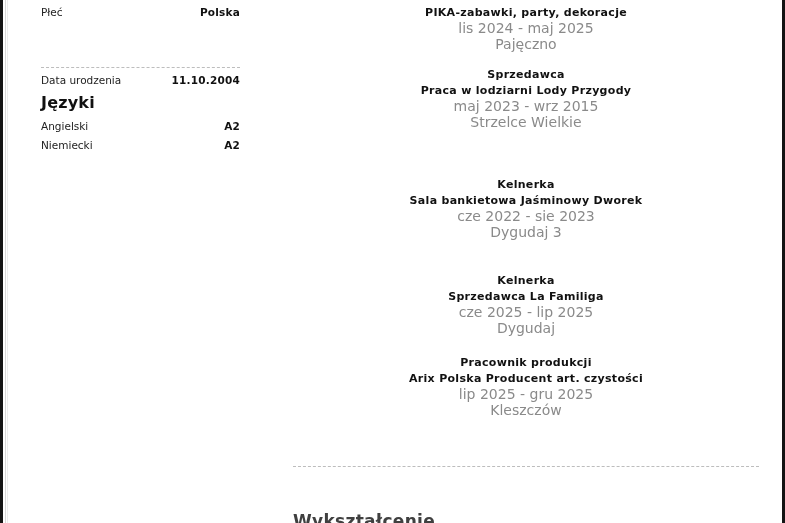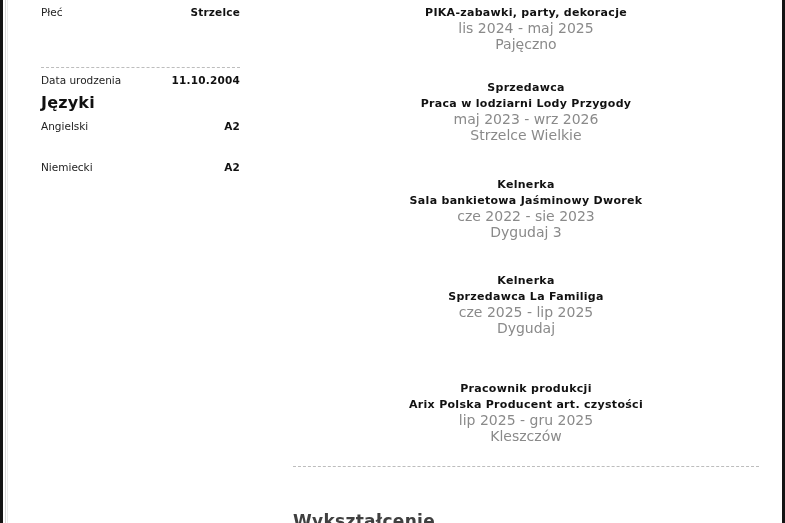--- a/index.html
+++ b/index.html
@@ -131,71 +131,71 @@
 
 <div class="frame">
   <div class="edge-left"></div>
   <div class="edge-left-line"></div>
   <div class="edge-left-line2"></div>
   <div class="edge-right"></div>
 
   <div class="left-col">
     <div class="kv-row" style="top:5px;">
       <span class="kv-label">Płeć</span>
-      <span class="kv-value">Strzelce</span>
+      <span class="kv-value">Polska</span>
     </div>
     <div class="kv-row" style="top:29px;margin-top:44px;">
       <span class="kv-label">Data urodzenia</span>
       <span class="kv-value">11.10.2004</span>
     </div>
 
     <div class="dashed" style="top:67px; left:0; width:199px;"></div>
 
     <div class="section-title-left" style="top:93px;">Języki</div>
 
     <div class="kv-row" style="top:119px;align-items:flex-end;">
       <span class="kv-label">Angielski</span>
       <span class="kv-value">A2</span>
     </div>
-    <div class="kv-row" style="top:160px;text-align:right;">
+    <div class="kv-row" style="top:138px;text-align:right;">
       <span class="kv-label">Niemiecki</span>
       <span class="kv-value">A2</span>
     </div>
   </div>
 
   <div class="right-col">
 
     <div class="job" style="top:6px;">
       <div class="job-company">PIKA-zabawki, party, dekoracje</div>
       <div class="job-dates">lis 2024 - maj 2025</div>
       <div class="job-place">Pajęczno</div>
     </div>
 
-    <div class="job" style="top:81px;">
+    <div class="job" style="top:68px;">
       <div class="job-title">Sprzedawca</div>
       <div class="job-company">Praca w lodziarni Lody Przygody</div>
-      <div class="job-dates">maj 2023 - wrz 2026</div>
+      <div class="job-dates">maj 2023 - wrz 2015</div>
       <div class="job-place">Strzelce Wielkie</div>
     </div>
 
     <div class="job" style="top:178px;">
       <div class="job-title">Kelnerka</div>
       <div class="job-company">Sala bankietowa Jaśminowy Dworek</div>
       <div class="job-dates">cze 2022 - sie 2023</div>
       <div class="job-place">Dygudaj 3</div>
     </div>
 
     <div class="job" style="top:274px;">
       <div class="job-title">Kelnerka</div>
       <div class="job-company">Sprzedawca La Familiga</div>
       <div class="job-dates">cze 2025 - lip 2025</div>
       <div class="job-place">Dygudaj</div>
     </div>
 
-    <div class="job" style="top:382px;">
+    <div class="job" style="top:356px;">
       <div class="job-title">Pracownik produkcji</div>
       <div class="job-company">Arix Polska Producent art. czystości</div>
       <div class="job-dates">lip 2025 - gru 2025</div>
       <div class="job-place">Kleszczów</div>
     </div>
 
     <div class="dashed" style="top:466px; left:0; width:466px;"></div>
 
     <div class="section-title-right" style="top:495px;">Wykształcenie</div>
   </div>

